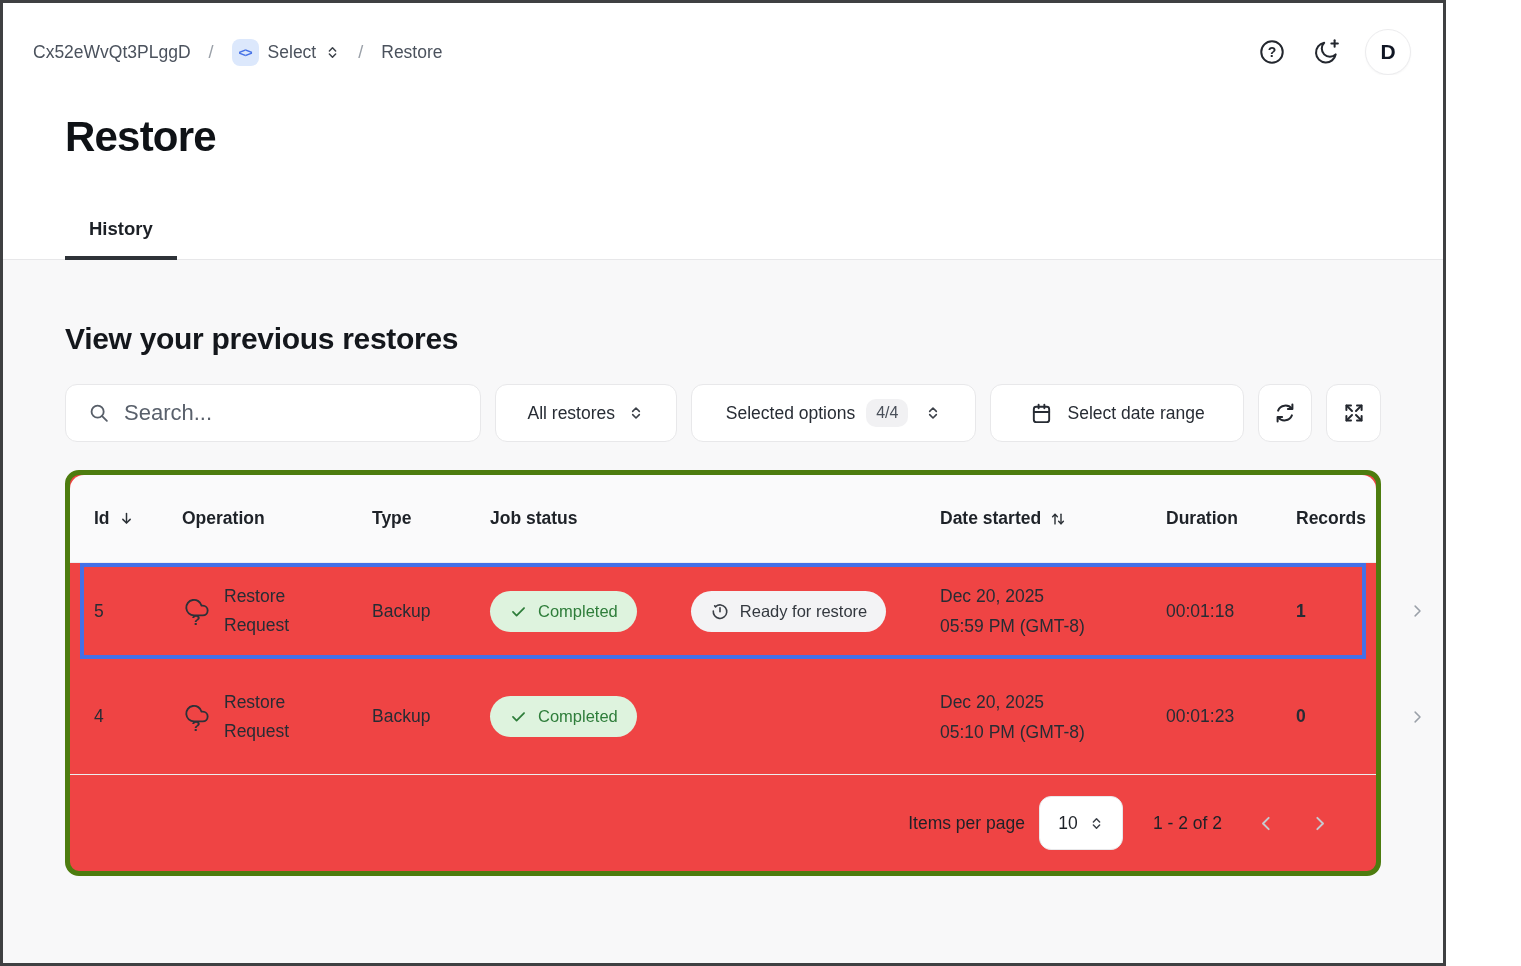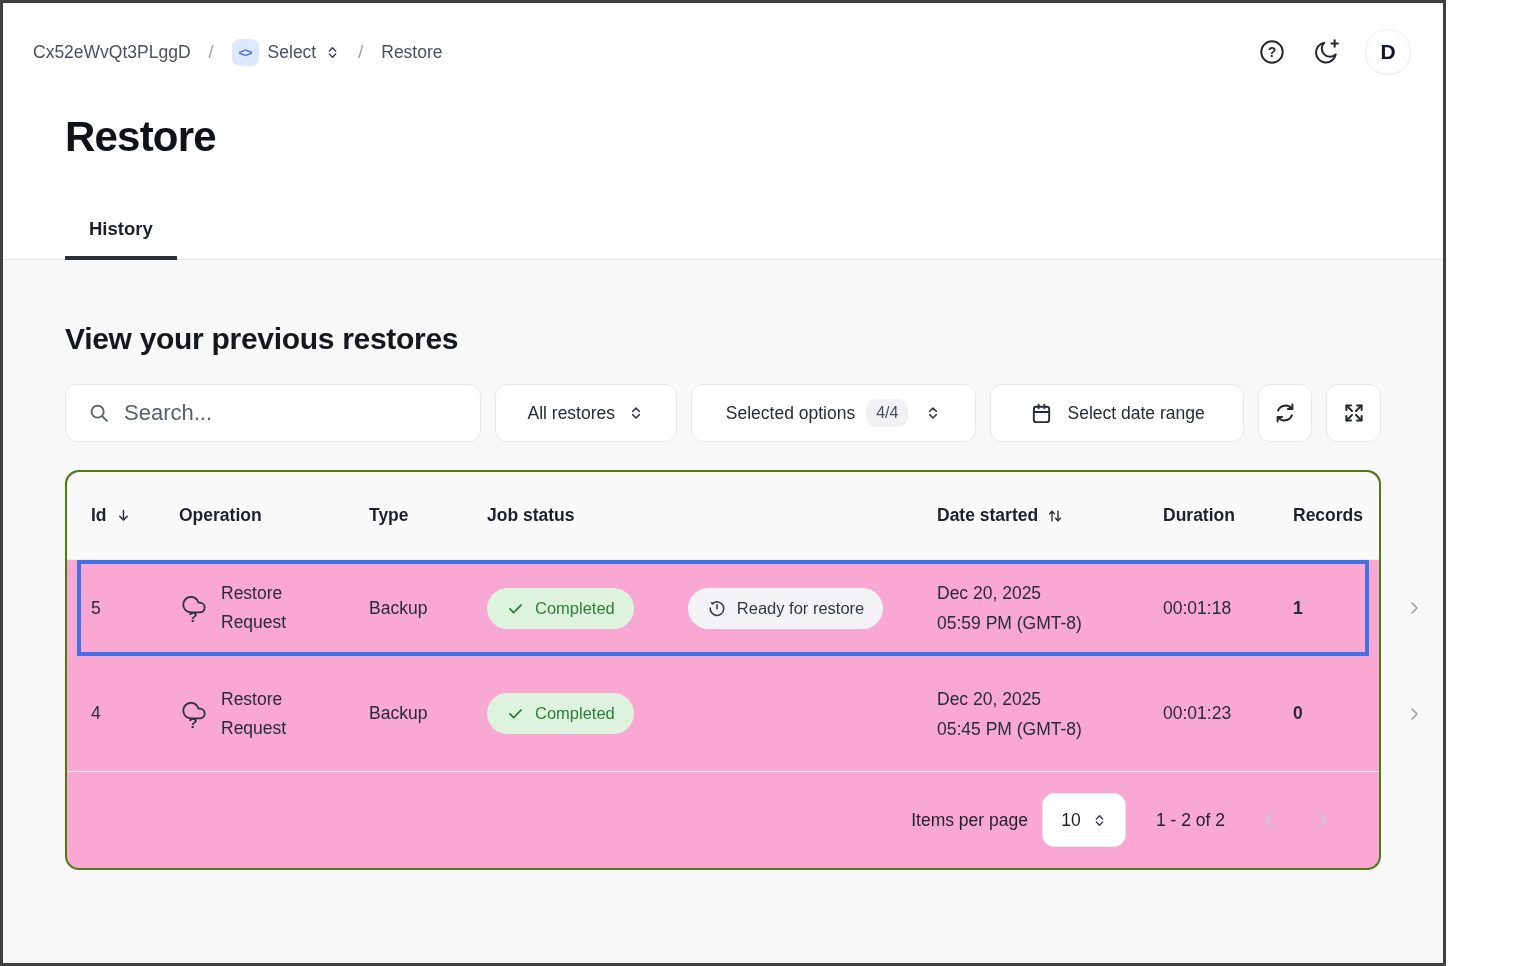--- a/index.html
+++ b/index.html
@@ -46,21 +46,21 @@
   .search-box input { border:none; outline:none; flex:1; font:inherit; font-size:22px;
                       color:#6d28d9; background:transparent; }
   .search-box input::placeholder { color:#59606b; }
   .dd-restores { width:194px; justify-content:center; gap:13px; cursor:pointer; }
   .dd-options { width:304px; justify-content:center; gap:11px; cursor:pointer; }
   .count-badge { background:#f1f1f3; border-radius:10px; padding:5px 10px; font-size:16px; color:#4a505a; }
   .btn-date { width:270px; justify-content:center; gap:15px; cursor:pointer; }
   .icon-btn { width:58px; justify-content:center; cursor:pointer; color:#23272e; }
 
   
-  .card { background:#f9a8d4; border:2px solid #4d7c0f; border-radius:14px; }
+  .card { background:#ef4444; border:5px solid #4d7c0f; border-radius:14px; }
   .grid-cols { display:grid; grid-template-columns:88px 190px 118px 450px 226px 130px 112px 1fr;
                align-items:center; padding:0 24px; }
   .thead { height:88px; background:#fafafb; border-bottom:1px solid #ededef;
            border-radius:14px 14px 0 0; font-weight:600; font-size:17.5px; color:#1e2228; }
   .th { display:flex; align-items:center; gap:8px; }
   .th svg { color:#2b3036; }
 
   .trow { position:relative; font-size:17.5px; color:#272c34; }
   .trow.row-selected { height:96px; }
   .trow.row-plain { height:116px; border-bottom:1px solid #ededef; }
@@ -288,21 +288,21 @@
         <div class="cell-status">
           <span class="pill pill-green">
             <svg width="19" height="19" viewBox="0 0 24 24" fill="none" stroke="currentColor" stroke-width="2.2" stroke-linecap="round" stroke-linejoin="round">
                 <path d="M5 12.6l4.6 4.6L19 7.6"></path>
               </svg>
             <span>Completed</span>
           </span>
         </div>
         <div class="cell-date">
           <div>Dec 20, 2025</div>
-          <div>05:45 PM (GMT-8)</div>
+          <div>05:10 PM (GMT-8)</div>
         </div>
         <div>00:01:23</div>
         <div style="font-weight:600;">0</div>
         <span class="row-chevron">
           <svg width="18" height="18" viewBox="0 0 24 24" fill="none" stroke="currentColor" stroke-width="2" stroke-linecap="round" stroke-linejoin="round">
               <path d="M9.5 5.5 16 12l-6.5 6.5"></path>
             </svg>
         </span>
       </div>
 

